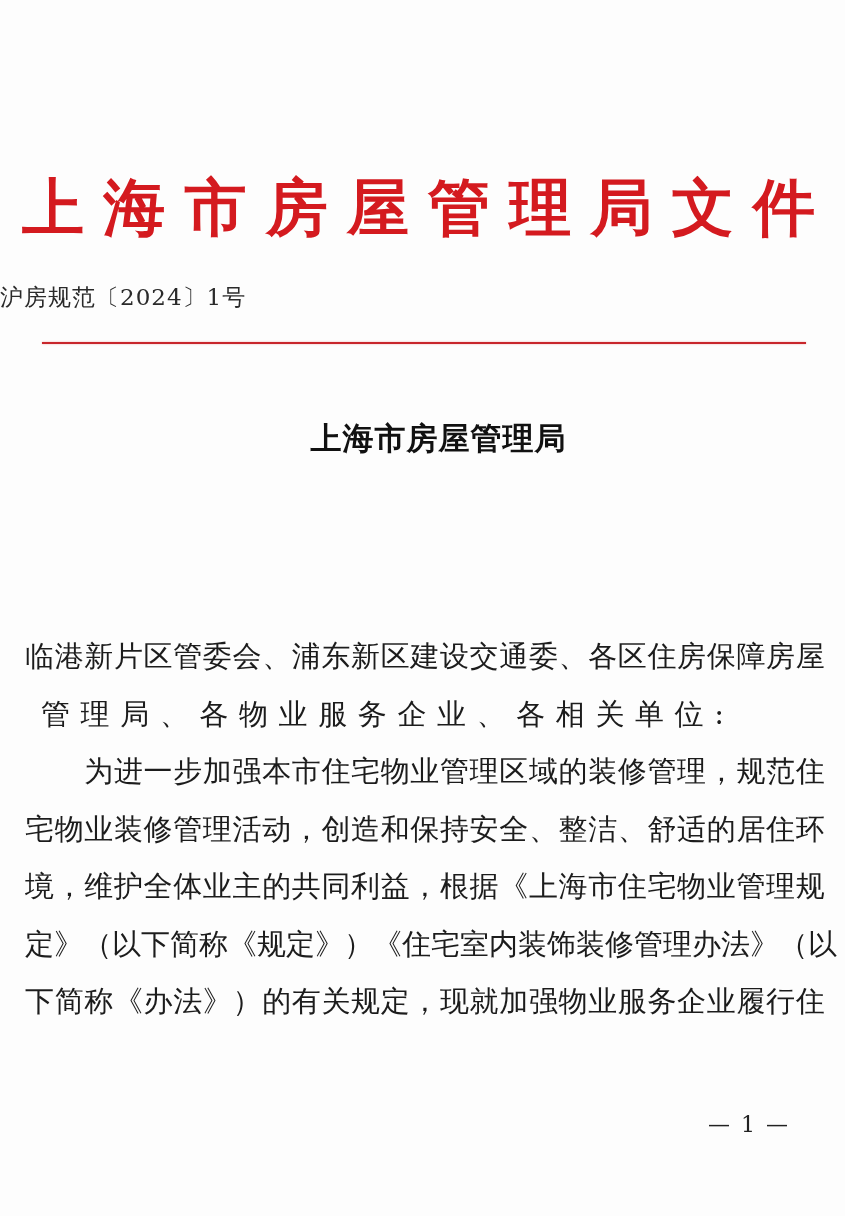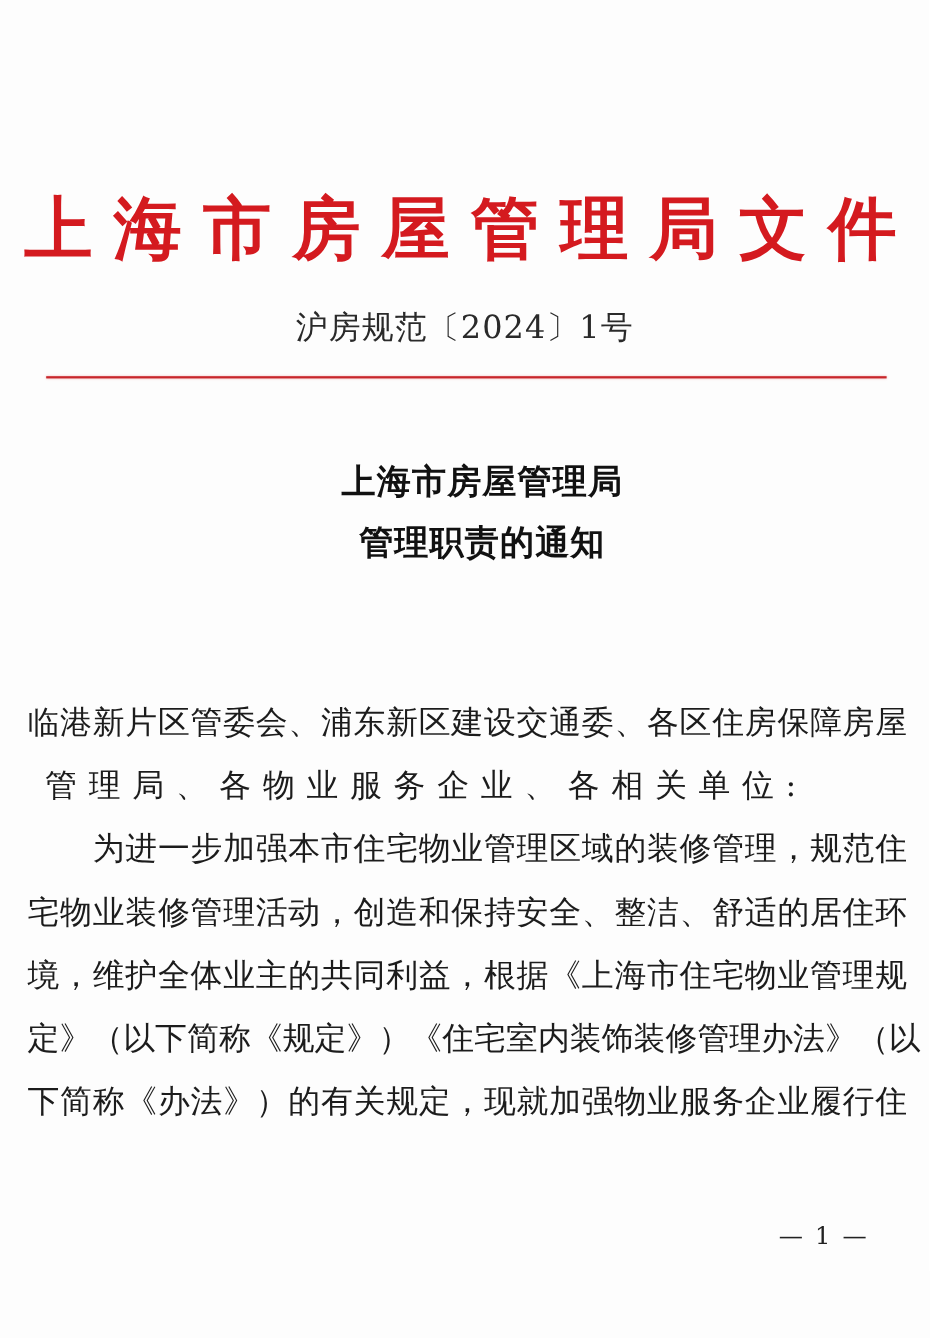--- a/index.html
+++ b/index.html
@@ -40,23 +40,22 @@
       font-size: 62px;
       line-height: 1;
       color: #d41a1f;
       letter-spacing: 0;
     }
     .doc-number {
       position: absolute;
       top: 281px;
       left: 0;
       width: 845px;
-      text-align: center;
-      font-family: "DejaVu Serif", "Liberation Serif", serif;
-      font-size: 29px;
+      font-family: "DejaVu Serif", "Liberation Serif", serif;
+      font-size: 23px;
       line-height: 32px;
       color: #2a2a2a;
       letter-spacing: 1px;
     }
     .red-rule {
       position: absolute;
       top: 342px;
       left: 42px;
       width: 764px;
       height: 2px;
@@ -128,21 +127,20 @@
       <span style="color: rgb(212, 26, 31);">文</span>
       <span style="color: rgb(212, 26, 31);">件</span>
     </div>
 
   <div class="doc-number">沪房规范〔2024〕1号</div>
 
   <div class="red-rule" style="background: rgb(200, 38, 43);"></div>
 
   <div class="doc-title">
     <div>上海市房屋管理局</div>
-    <div>管理职责的通知</div>
   </div>
 
   <div class="body-text">
     <div class="body-line justify">
         <span>临</span>
         <span>港</span>
         <span>新</span>
         <span>片</span>
         <span>区</span>
         <span>管</span>

